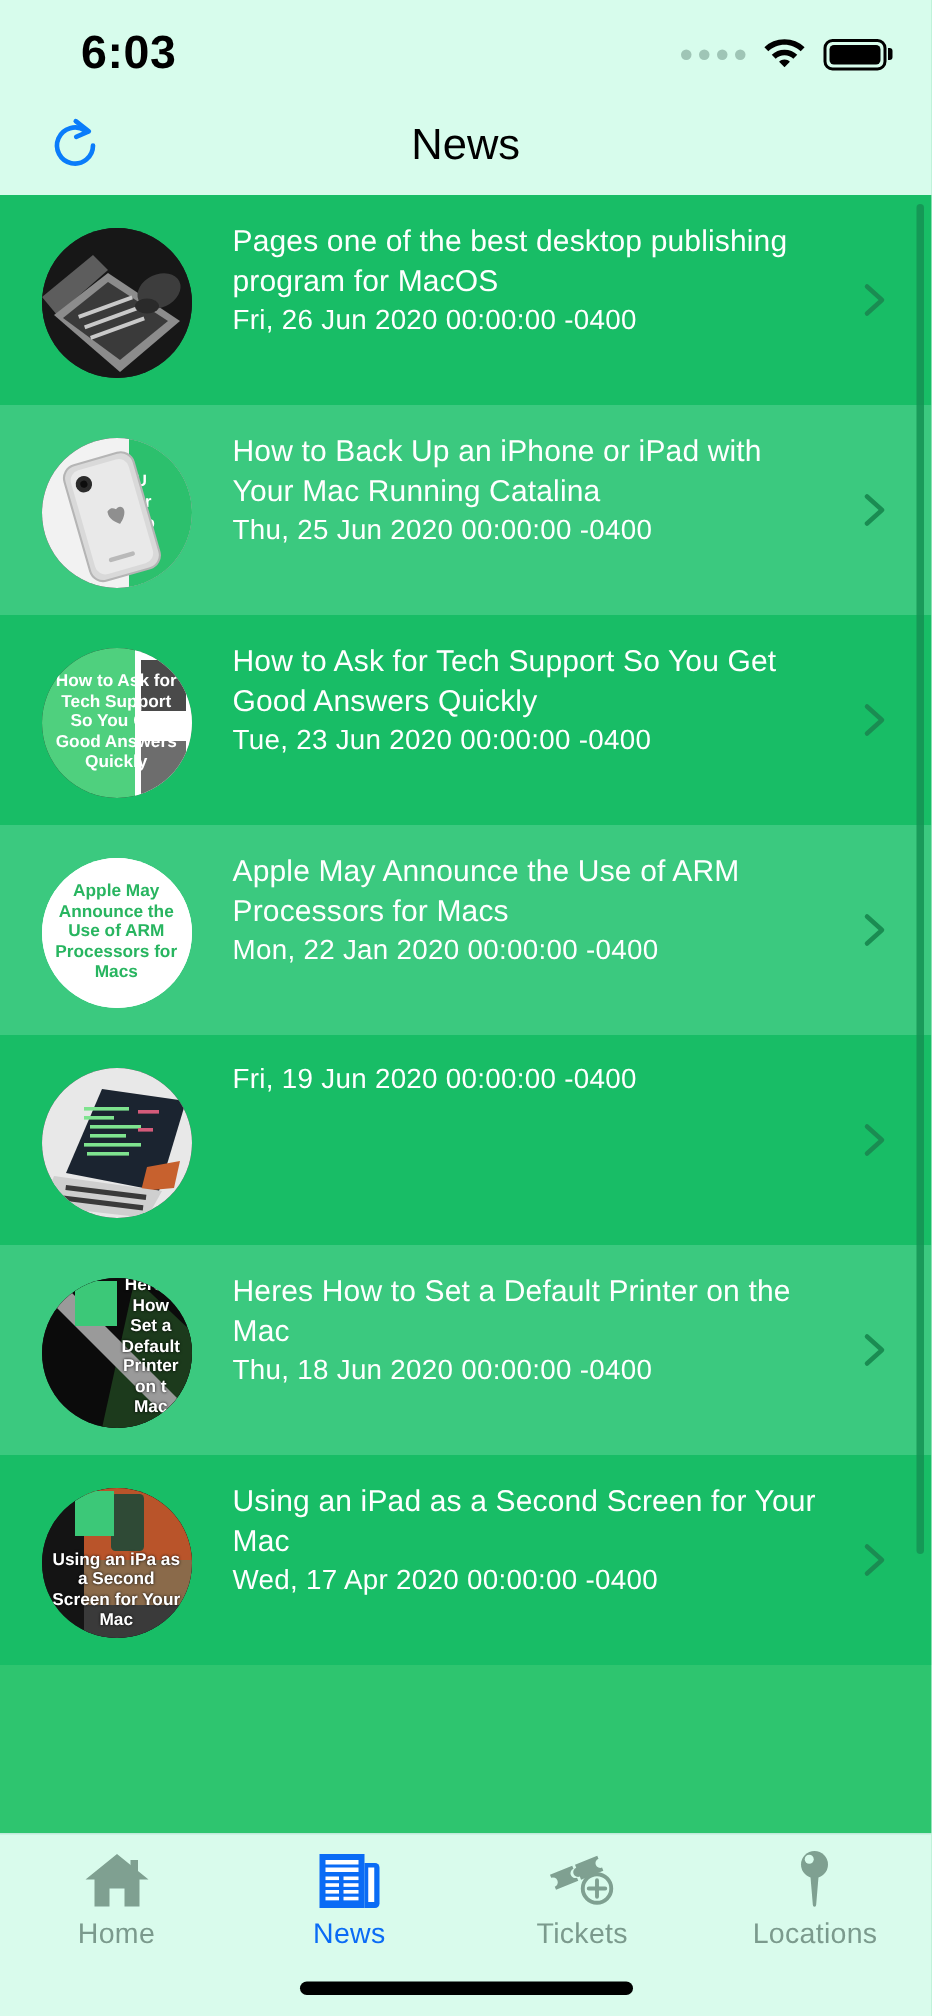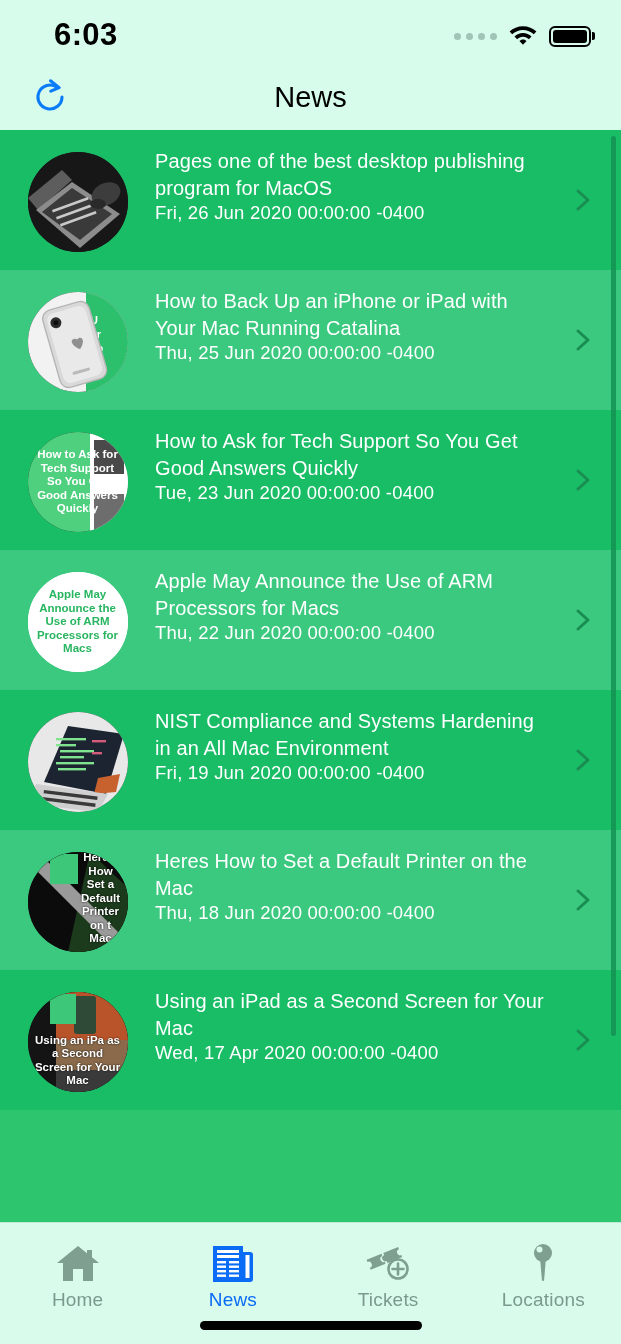--- a/index.html
+++ b/index.html
@@ -182,21 +182,21 @@
   }
 
   
   .tab-bar {
     flex: 0 0 122px;
     height: 122px;
     background: #d9fbec;
     border-top: 1px solid #c0e9da;
     display: flex;
     align-items: flex-start;
-    padding-top: 18px;
+    padding-top: 8px;
     position: relative;
     z-index: 5;
   }
   .tab {
     flex: 1 1 25%;
     display: flex;
     flex-direction: column;
     align-items: center;
     gap: 4px;
     cursor: pointer;
@@ -364,21 +364,21 @@
     </div>
 
     <div class="news-row light">
       <div class="thumb-wrap">
         <div class="thumb" style="background:#fff;">
           <div class="thumb-text tt-white">Apple May Announce the Use of ARM Processors for Macs</div>
         </div>
       </div>
       <div class="row-body">
         <div class="row-title">Apple May Announce the Use of ARM Processors for Macs</div>
-        <div class="row-date">Thu, 22 Jun 2020 00:00:00 -0400</div>
+        <div class="row-date">Mon, 22 Jan 2020 00:00:00 -0400</div>
       </div>
       <span class="chev">
         <svg width="28" height="28" viewBox="0 0 28 28">
             <path d="M9 5 L19 14 L9 23" fill="none" stroke="#1a8c52" stroke-width="3" stroke-linecap="round" stroke-linejoin="round"></path>
           </svg>
       </span>
     </div>
 
     <div class="news-row dark">
       <div class="thumb-wrap">
@@ -401,21 +401,20 @@
             <path d="M70 66 L92 62 L88 80 L66 82 Z" fill="#c7612e"></path>
             <path d="M8 72 L80 82 L70 100 L0 92 Z" fill="#cfcfcf"></path>
             <g fill="#3a3a3a">
               <rect x="16" y="78" width="54" height="3.4" transform="rotate(7 16 78)"></rect>
               <rect x="14" y="85" width="54" height="3.4" transform="rotate(7 14 85)"></rect>
             </g>
           </svg>
         </div>
       </div>
       <div class="row-body">
-        <div class="row-title">NIST Compliance and Systems Hardening in an All Mac Environment</div>
         <div class="row-date">Fri, 19 Jun 2020 00:00:00 -0400</div>
       </div>
       <span class="chev">
         <svg width="28" height="28" viewBox="0 0 28 28">
             <path d="M9 5 L19 14 L9 23" fill="none" stroke="#1a8c52" stroke-width="3" stroke-linecap="round" stroke-linejoin="round"></path>
           </svg>
       </span>
     </div>
 
     <div class="news-row light">

